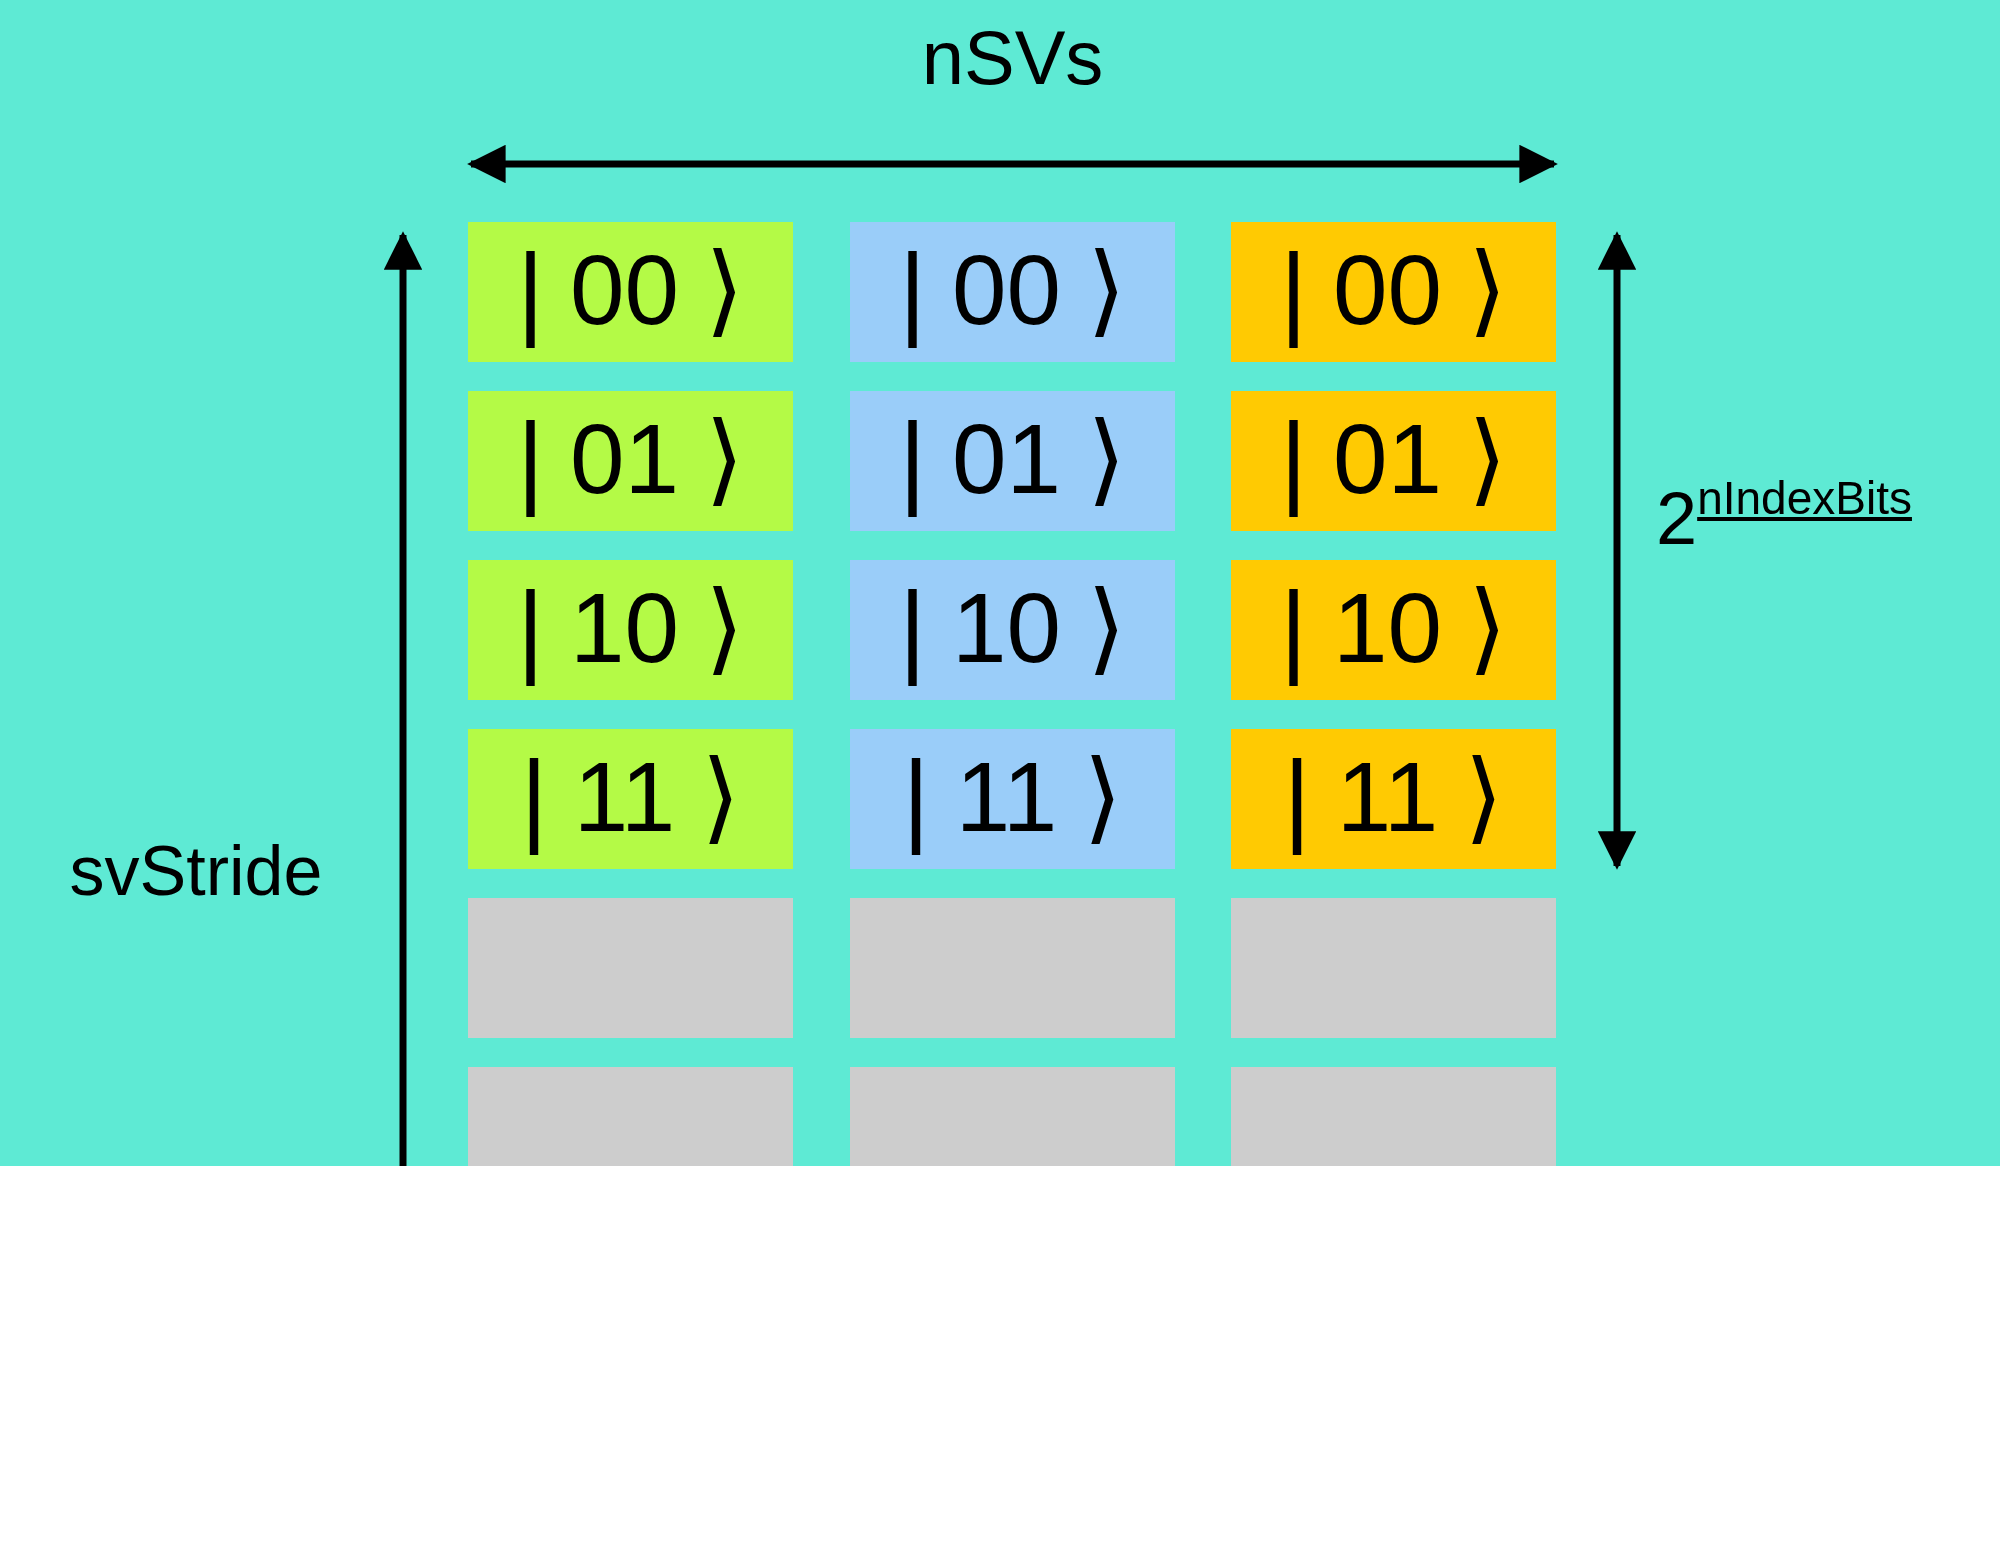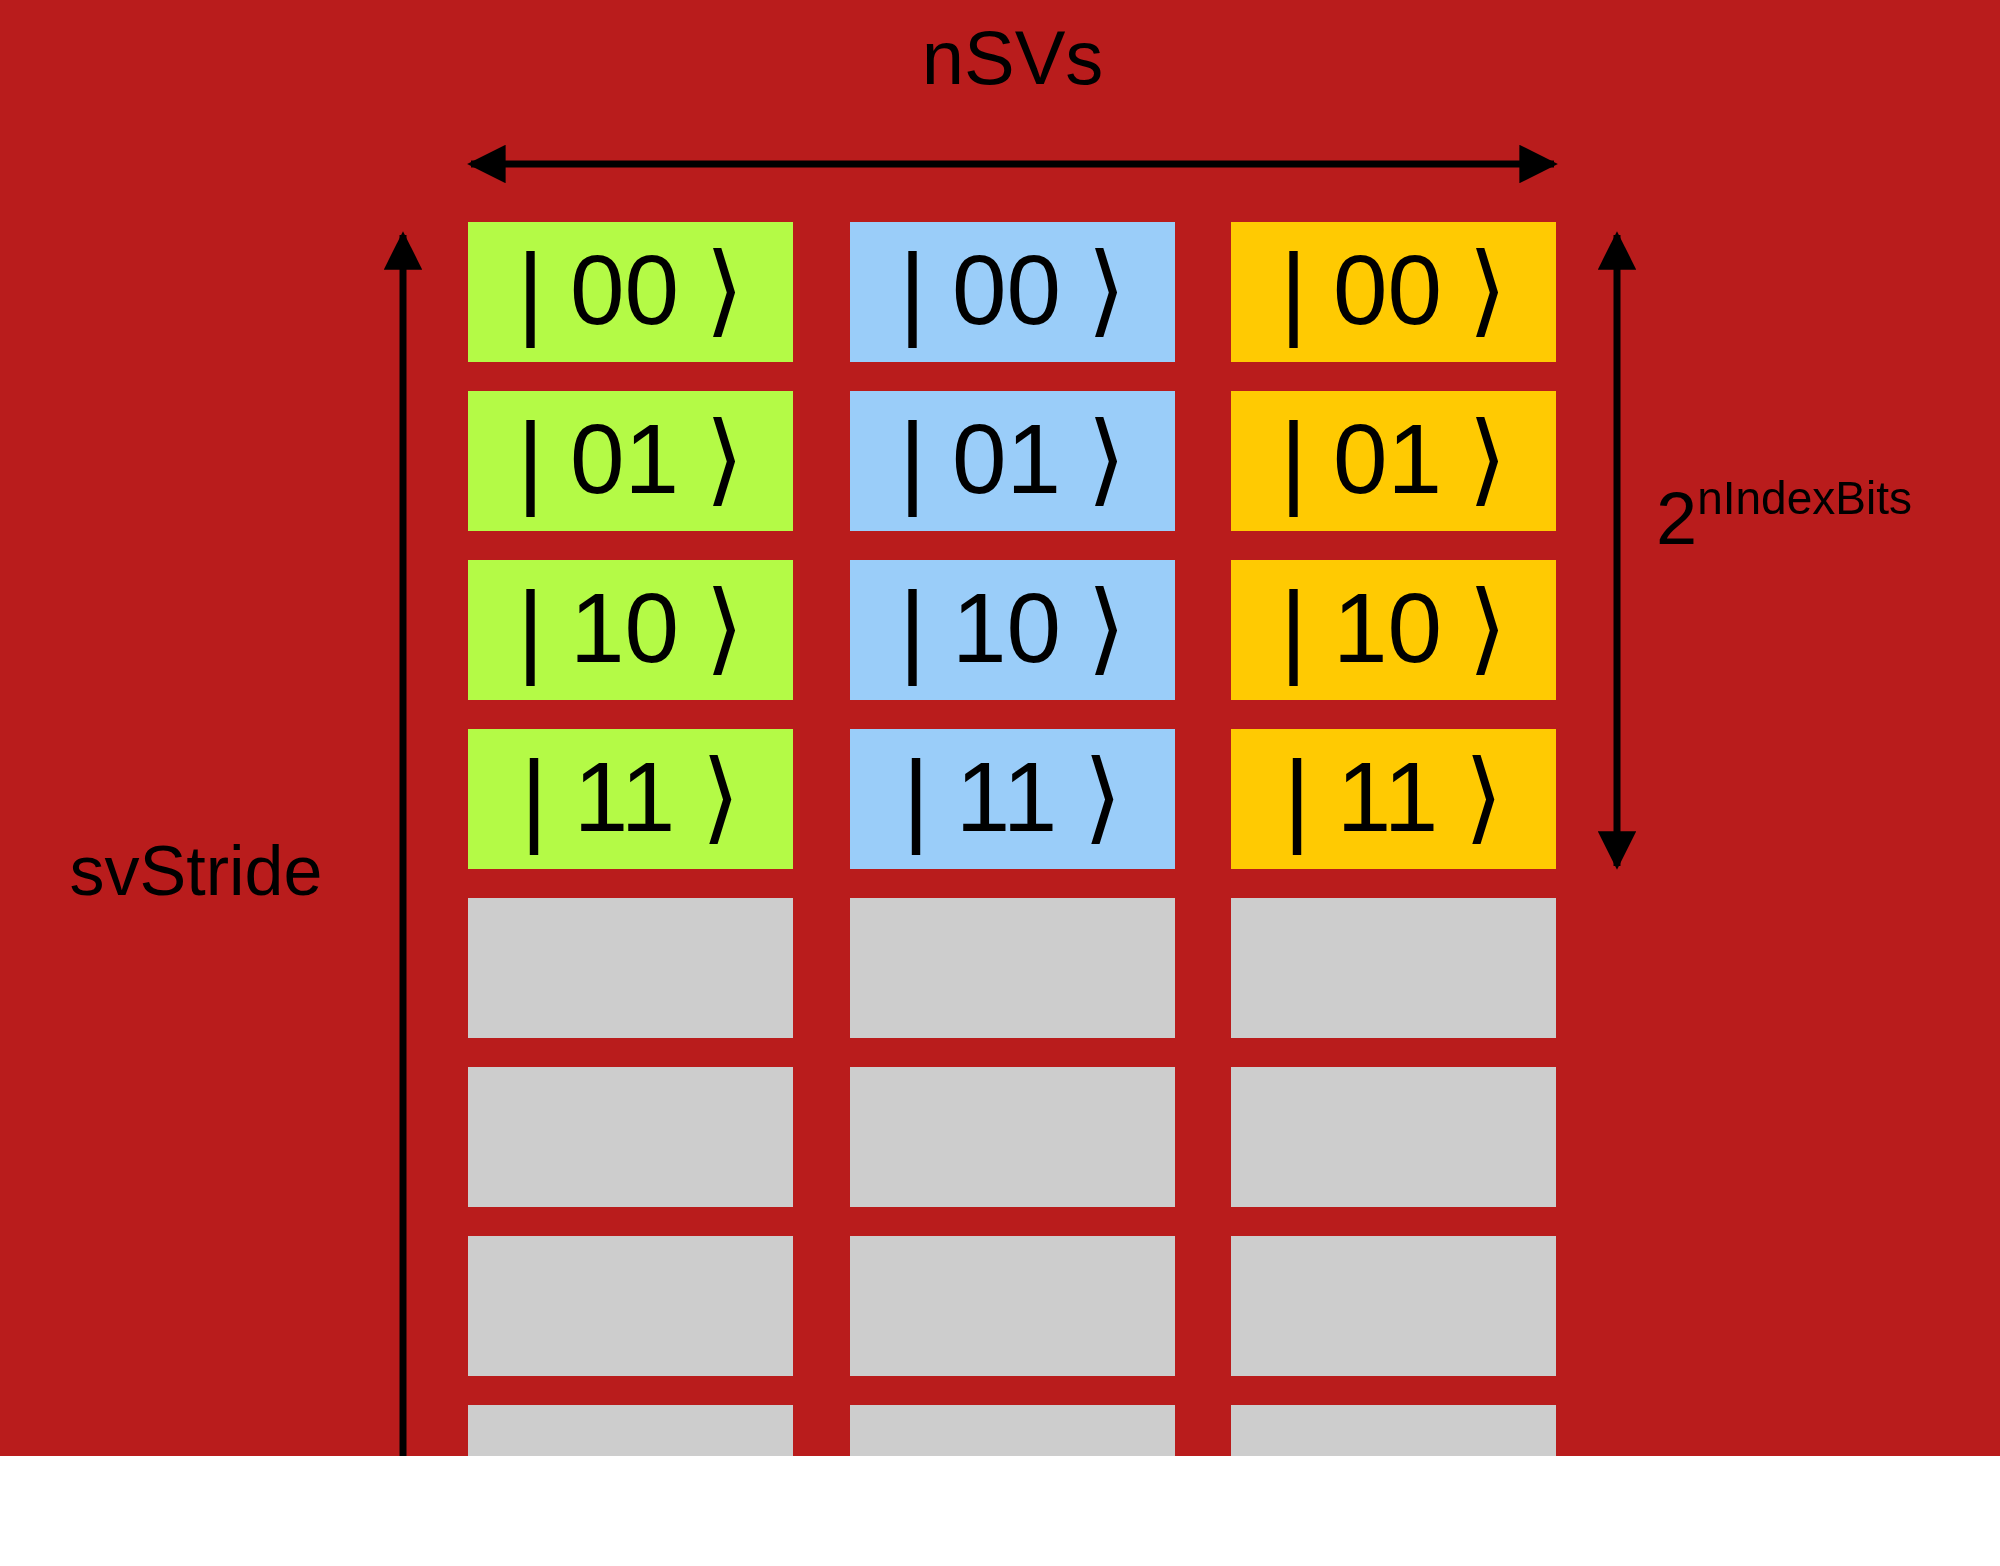--- a/index.html
+++ b/index.html
@@ -1,20 +1,20 @@
 <!DOCTYPE html>
 <html><head>
 <meta charset="utf-8">
 <style>
   html,body { margin:0; padding:0; background:#ffffff; }
   .stage {
     position: relative;
     width: 2000px;
-    height: 1456px;
-    background: #b91c1c;
+    height: 1166px;
+    background: #5eead4;
     font-family: "Liberation Sans", sans-serif;
     color: #000000;
     overflow: hidden;
   }
   .title {
     position: absolute;
     left: 469px;
     top: 18px;
     width: 1087px;
     text-align: center;
@@ -45,20 +45,21 @@
     font-size: 74px;
     line-height: 1;
     white-space: nowrap;
   }
   .nindexbits-label sup {
     font-size: 46px;
     position: relative;
     top: -4px;
     vertical-align: super;
     line-height: 0;
+    text-decoration: underline;
   }
   .grid {
     position: absolute;
     left: 468px;
     top: 222px;
     width: 1088px;
     height: 1323px;
   }
   .col {
     position: absolute;

